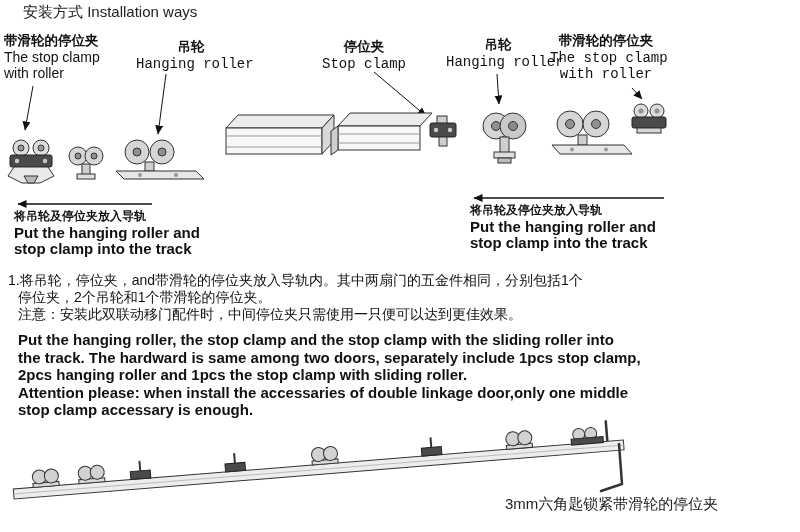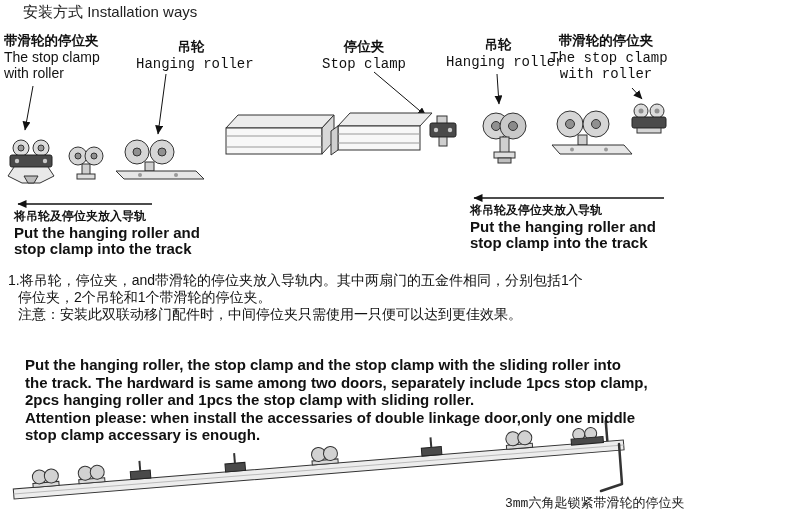--- a/index.html
+++ b/index.html
@@ -13,21 +13,21 @@
   .title { font-size:15px; color:#222; }
   .callout { font-size:13.5px; line-height:16px; }
   .callout .zh { font-weight:bold; }
   .callout .en { font-size:14px; font-weight:normal; }
   .c-center { text-align:center;font-family:Liberation Mono, monospace; }
   .instr .zh { font-size:12px; font-weight:bold; line-height:17px; }
   .instr .en { font-size:15px; font-weight:bold; line-height:16px; }
   .zhpara { font-size:14px; line-height:17px; }
   .zhpara .indent { padding-left:10px; }
   .enpara { font-size:15px; font-weight:bold; line-height:17.5px; }
-  .small-label { font-size:13px; line-height:15px; color:#222;font-family:Liberation Mono, monospace; }
+  .small-label { font-size:15px; line-height:15px; color:#222; }
 </style>
 </head>
 <body>
 
 <div>
 
   <svg class="art" width="800" height="532" viewBox="0 0 800 532">
     <defs>
       <marker id="ah" markerWidth="10" markerHeight="9" refX="8.5" refY="4" orient="auto" markerUnits="userSpaceOnUse">
         <path d="M0,0 L9,4 L0,8 Z" fill="#111"></path>
@@ -216,21 +216,21 @@
     <div class="en">Put the hanging roller and</div>
     <div class="en">stop clamp into the track</div>
   </div>
 
   <div class="abs zhpara" style="left:8px; top:272px;">
     <div>1.将吊轮，停位夹，and带滑轮的停位夹放入导轨内。其中两扇门的五金件相同，分别包括1个</div>
     <div class="indent">停位夹，2个吊轮和1个带滑轮的停位夹。</div>
     <div class="indent">注意：安装此双联动移门配件时，中间停位夹只需使用一只便可以达到更佳效果。</div>
   </div>
 
-  <div class="abs enpara" style="left:18px; top:356px;margin-left:7px;">
+  <div class="abs enpara" style="left:18px; top:331px;">
     <div>Put the hanging roller, the stop clamp and the stop clamp with the sliding roller into</div>
     <div>the track. The hardward is same among two doors, separately include 1pcs stop clamp,</div>
     <div>2pcs hanging roller and 1pcs the stop clamp with sliding roller.</div>
     <div>Attention please: when install the accessaries of double linkage door,only one middle</div>
     <div>stop clamp accessary is enough.</div>
   </div>
 
   <div class="abs small-label" style="left:505px; top:496px;">
     <div>3mm六角匙锁紧带滑轮的停位夹</div>
   </div>

